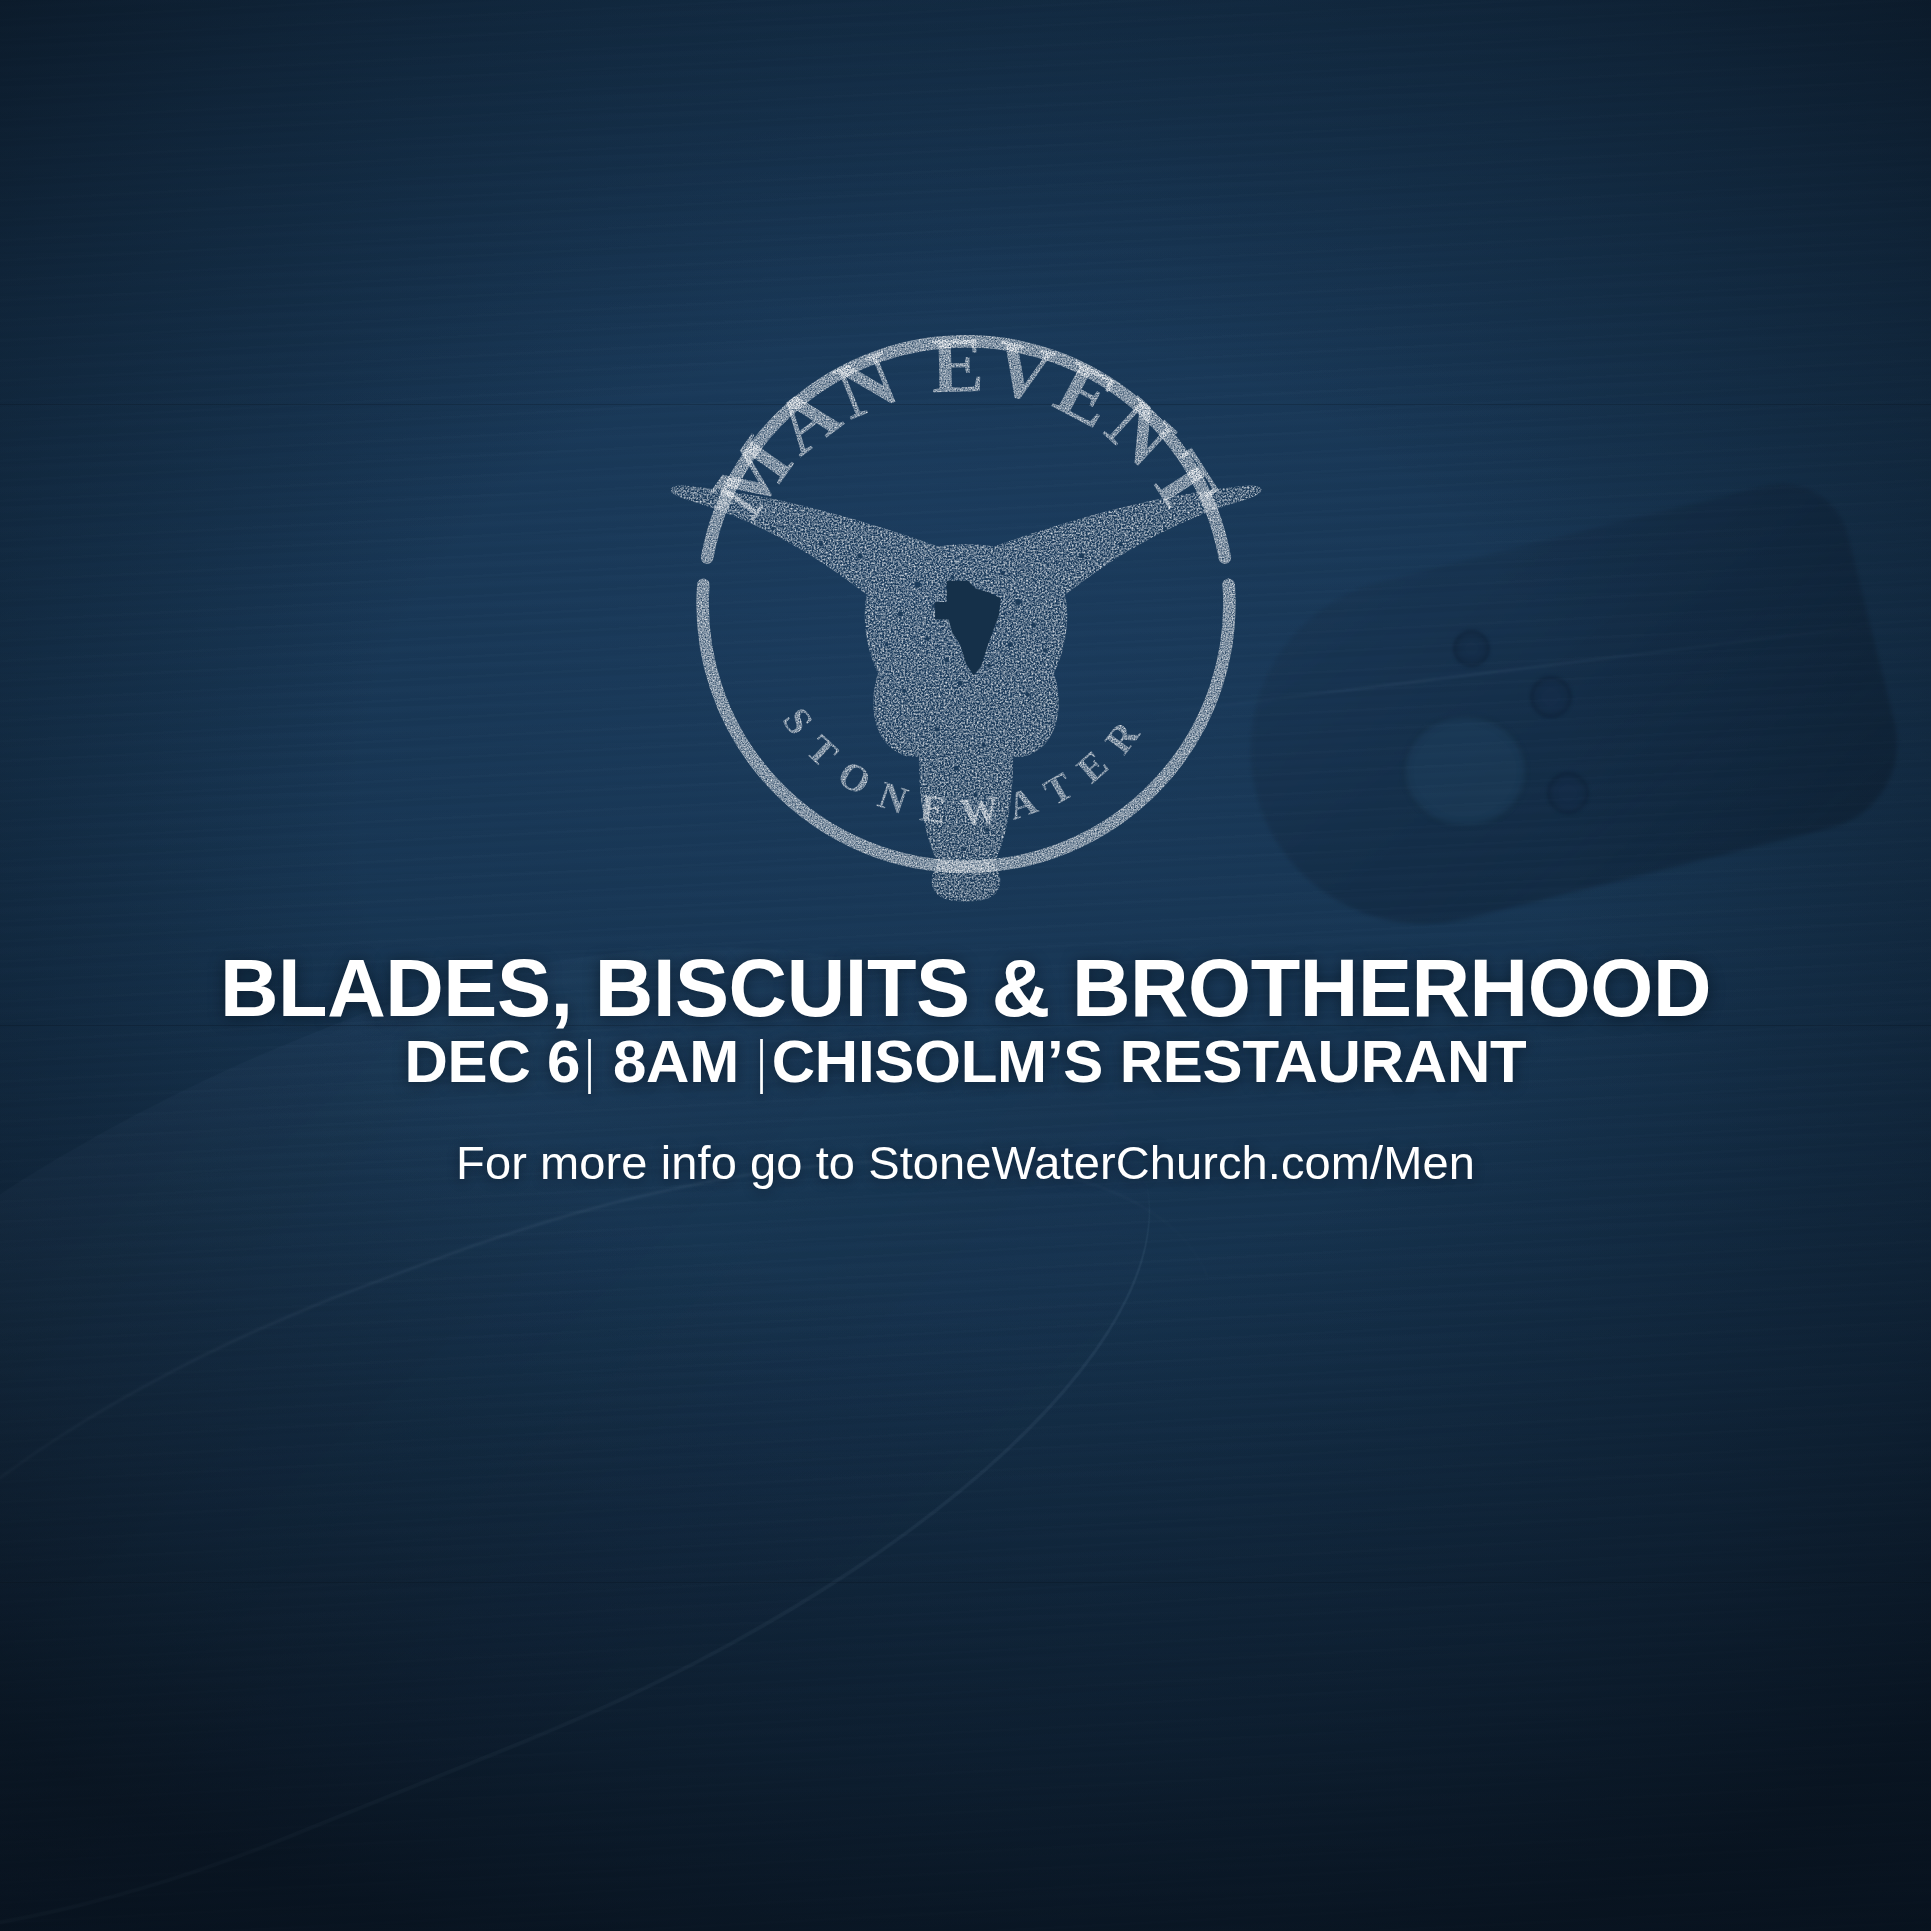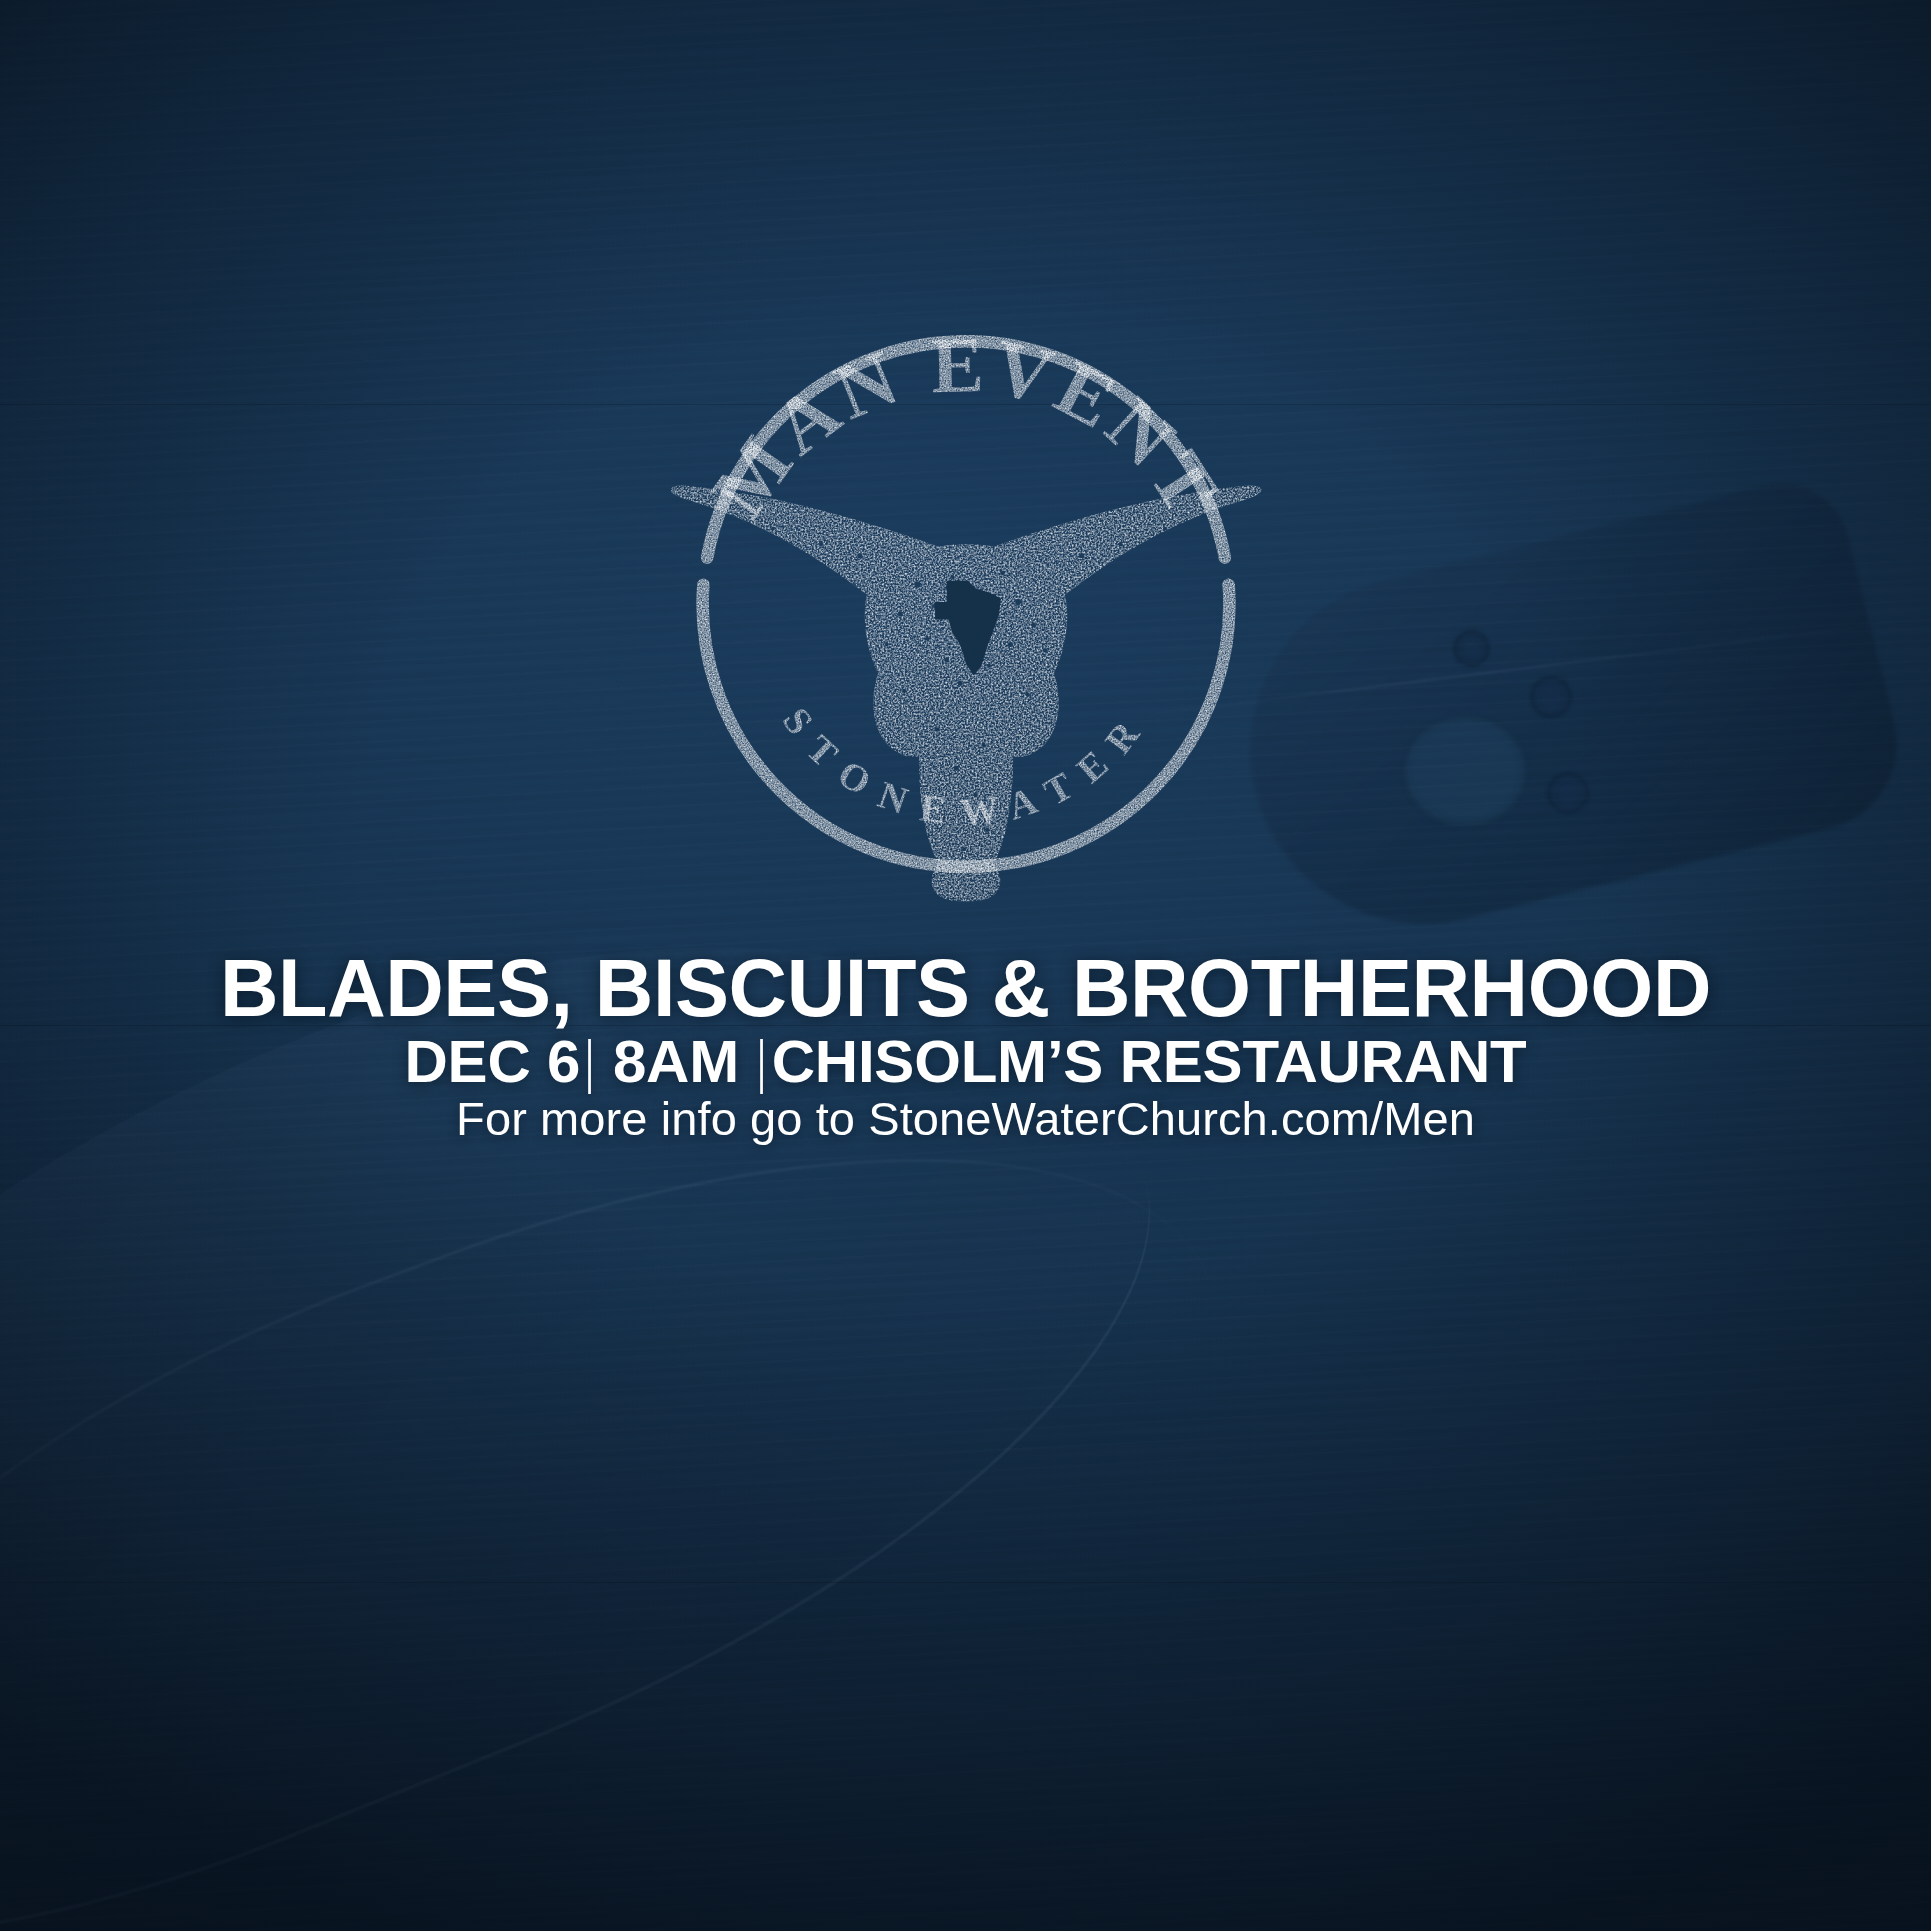--- a/index.html
+++ b/index.html
@@ -184,20 +184,21 @@
     display: inline-block;
     color: #ffffff;
     font-weight: 300;
     transform: scaleX(0.55);
     padding: 0 1.9px;
   }
   .subline .gap { display: inline-block; width: 13.5px; }
 
   .infoline {
     display: block;
+    margin-top: 44px;
     color: #ffffff;
     font-family: "Liberation Sans", sans-serif;
     font-weight: 400;
     font-size: 47px;
     letter-spacing: 0.1px;
     line-height: 1.1;
     white-space: nowrap;
     text-shadow: 0 1.9px 11.6px rgba(4,12,22,0.45);
   }
 </style>

